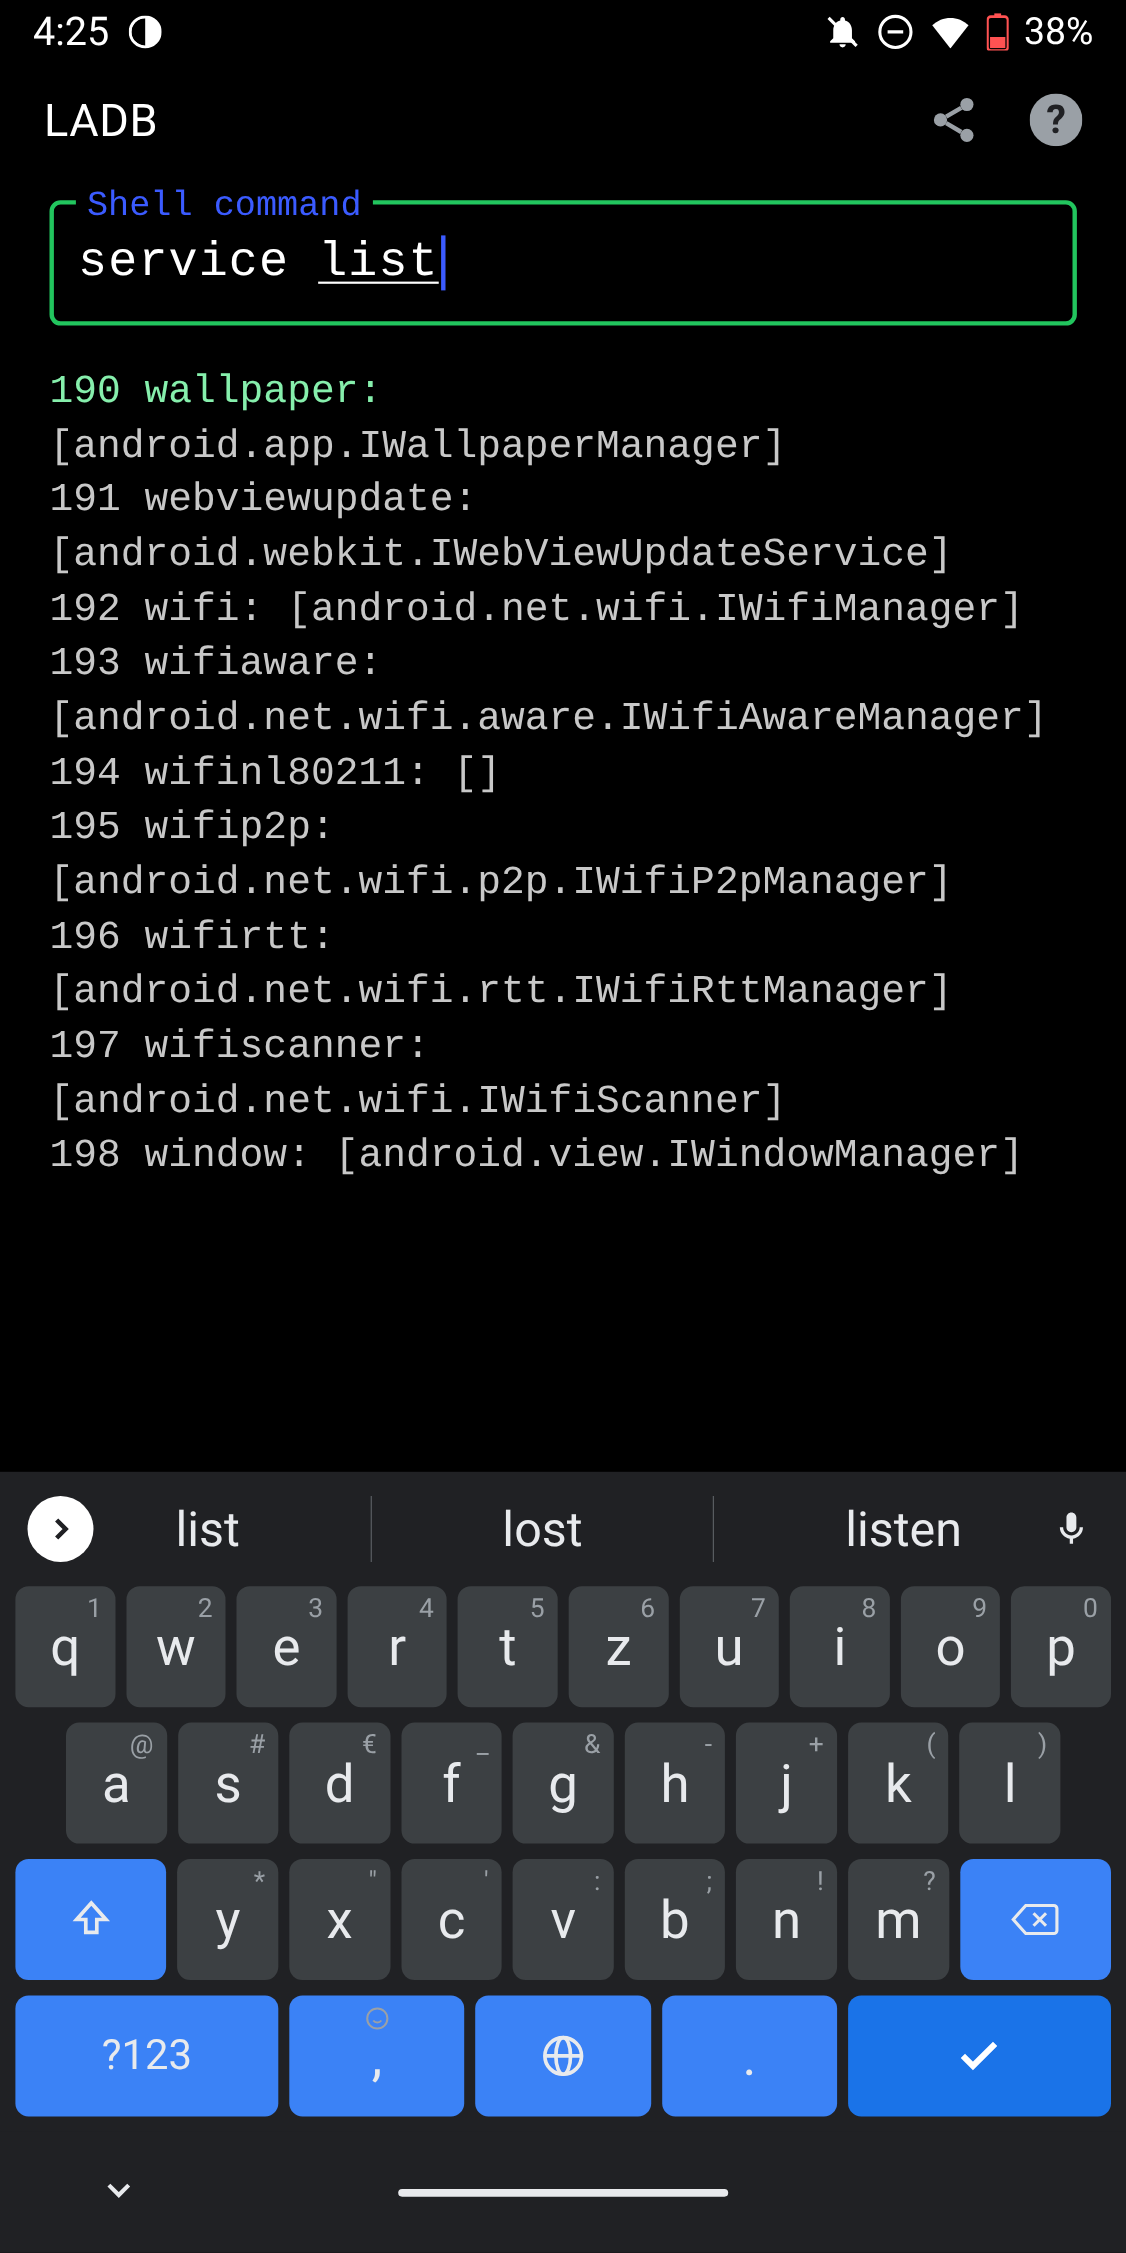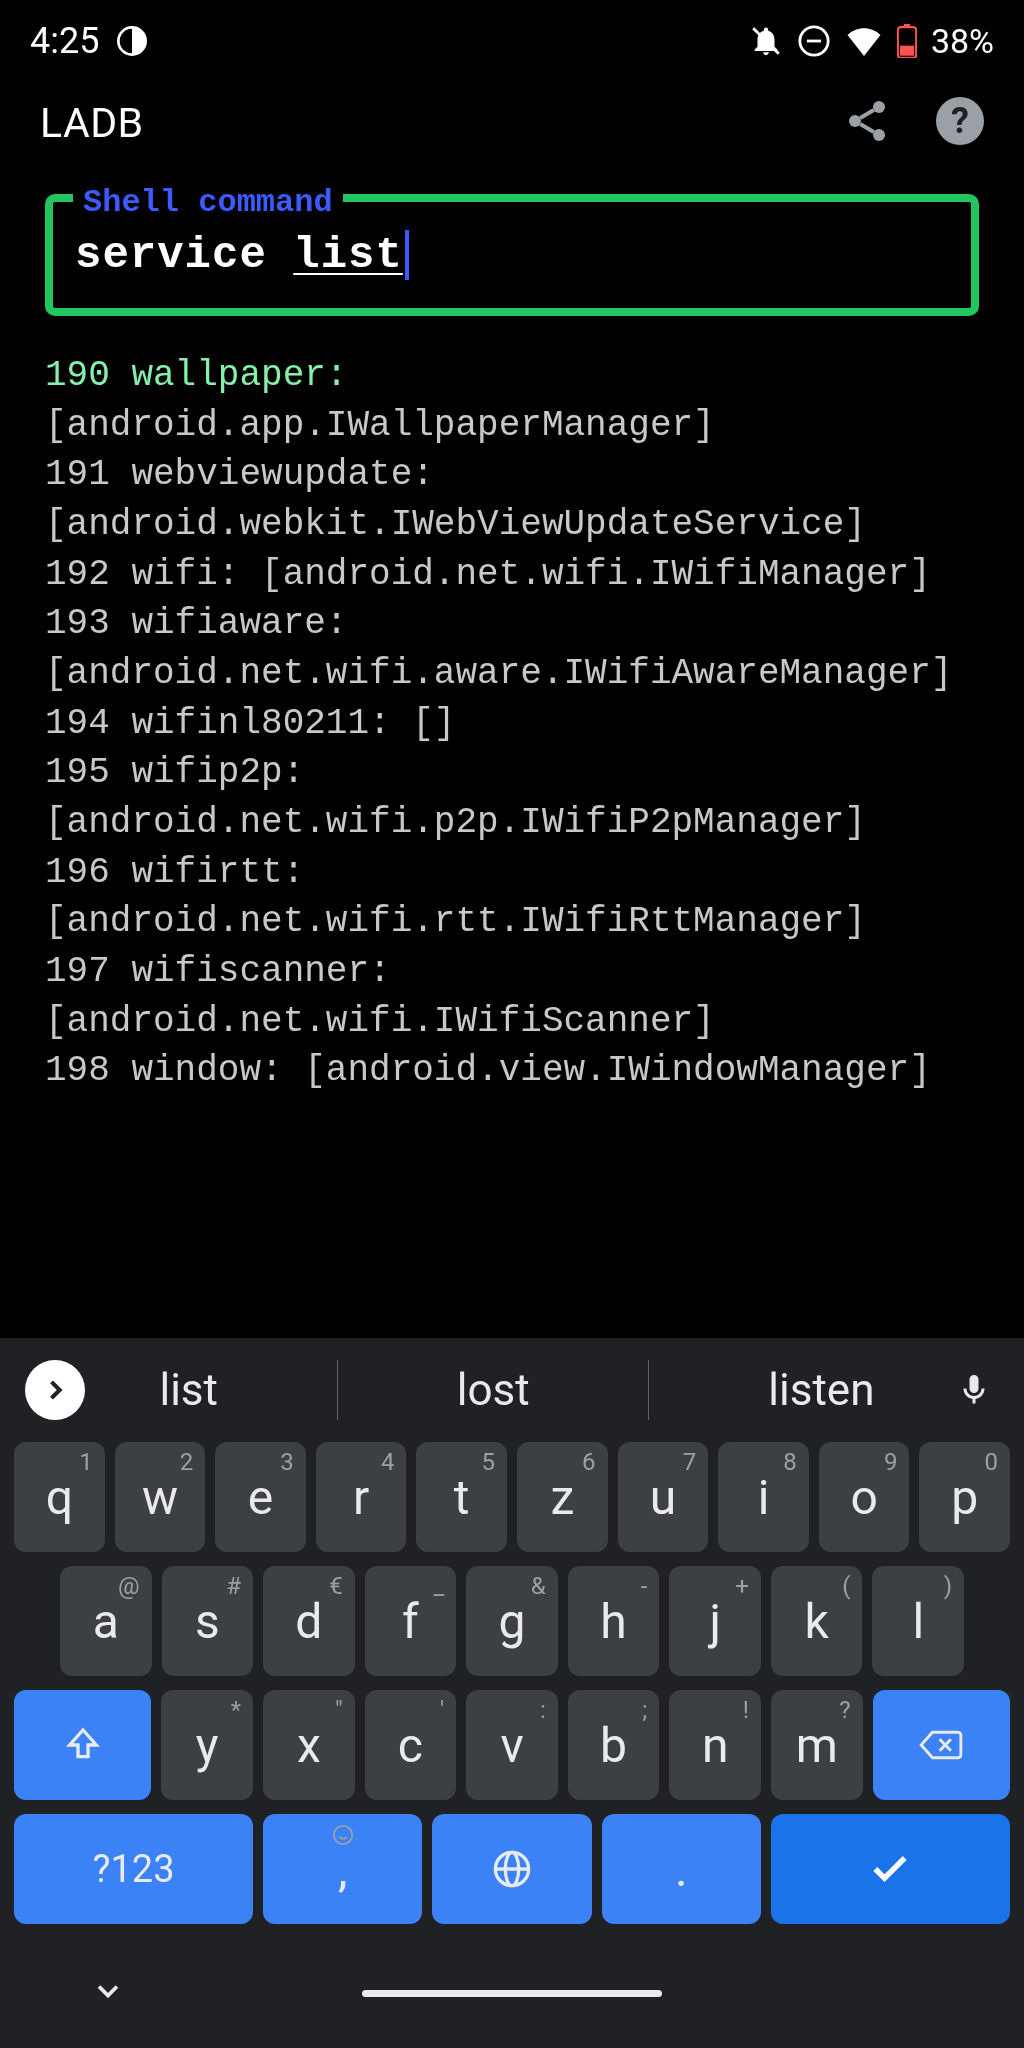--- a/index.html
+++ b/index.html
@@ -1,33 +1,33 @@
 <!DOCTYPE html>
 <html><head>
 <meta charset="utf-8">
 <style>
   * { margin: 0; padding: 0; box-sizing: border-box; }
   html, body { width: 1024px; height: 2048px; background: #000; color: #fff; font-family: Roboto, Arial, sans-serif; overflow: hidden; }
   .screen { display: flex; flex-direction: column; height: 100%; }
 
   
-  .status-bar { display: flex; justify-content: space-between; align-items: center; padding: 20px 30px 10px; font-size: 36px; font-weight: 400; }
+  .status-bar { display: flex; justify-content: space-between; align-items: center; padding: 8px 30px 10px; font-size: 36px; font-weight: 400; }
   .status-left { display: flex; align-items: center; gap: 18px; }
   .status-right { display: flex; align-items: center; gap: 14px; }
   .status-icon svg { display: block; }
   .battery-text { font-size: 34px; }
 
   
   .app-bar { display: flex; align-items: center; justify-content: space-between; padding: 25px 40px 35px; }
   .app-title { font-size: 41px; font-weight: 400; letter-spacing: 0.5px; }
   .app-actions { display: flex; align-items: center; gap: 45px; }
 
   
   .cmd-wrap { padding: 10px 45px 25px; }
-  .cmd-field { position: relative; border: 8px solid #22c55e; border-radius: 10px; padding: 28px 22px; font-weight: bold; }
+  .cmd-field { position: relative; border: 4px solid #22c55e; border-radius: 10px; padding: 28px 22px; }
   .cmd-label { position: absolute; top: -18px; left: 20px; background: #000; padding: 0 10px; font-family: 'Courier New', monospace; font-size: 32px; color: #3b5bff; }
   .cmd-input-line { display: flex; align-items: flex-end; font-family: 'Courier New', monospace; font-size: 44px; color: #fff; letter-spacing: 1px; }
   .cmd-word2 { text-decoration: underline; text-decoration-thickness: 2px; text-underline-offset: 6px; margin-left: 0.6em; }
   .cursor { width: 4px; height: 50px; background: #3b5bff; margin-left: 2px; }
 
   
   .term { flex: 1; padding: 10px 45px 20px; font-family: 'Courier New', monospace; font-size: 36px; line-height: 1.38; color: #c8c8c8; overflow: hidden; white-space: pre-wrap; word-break: break-all; }
   .term-cut { color: #86efac; }
 
   

